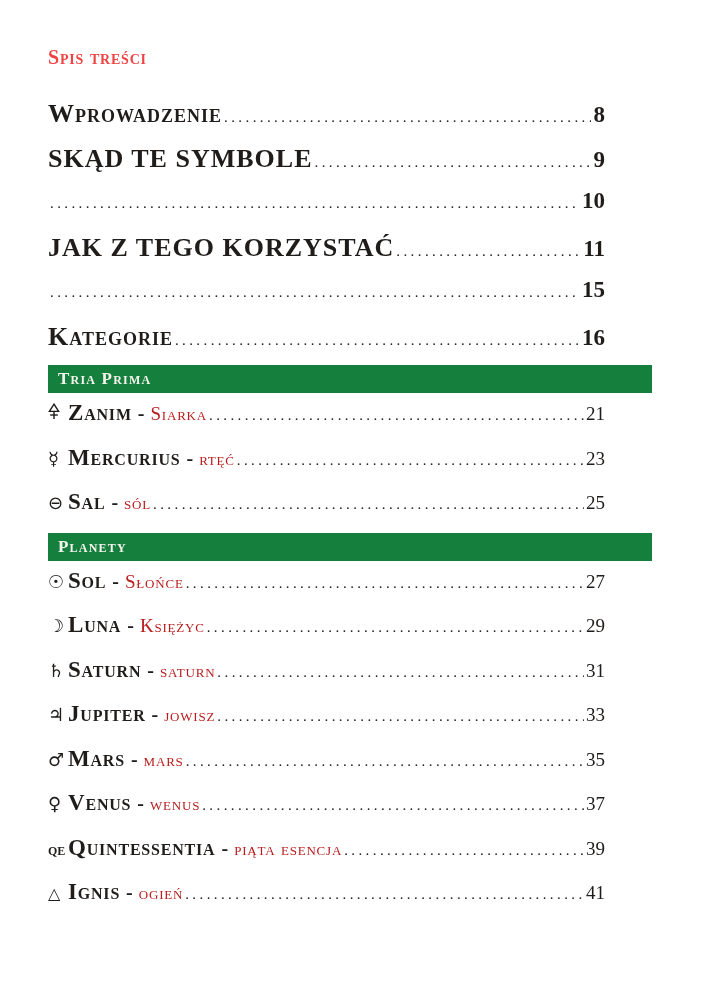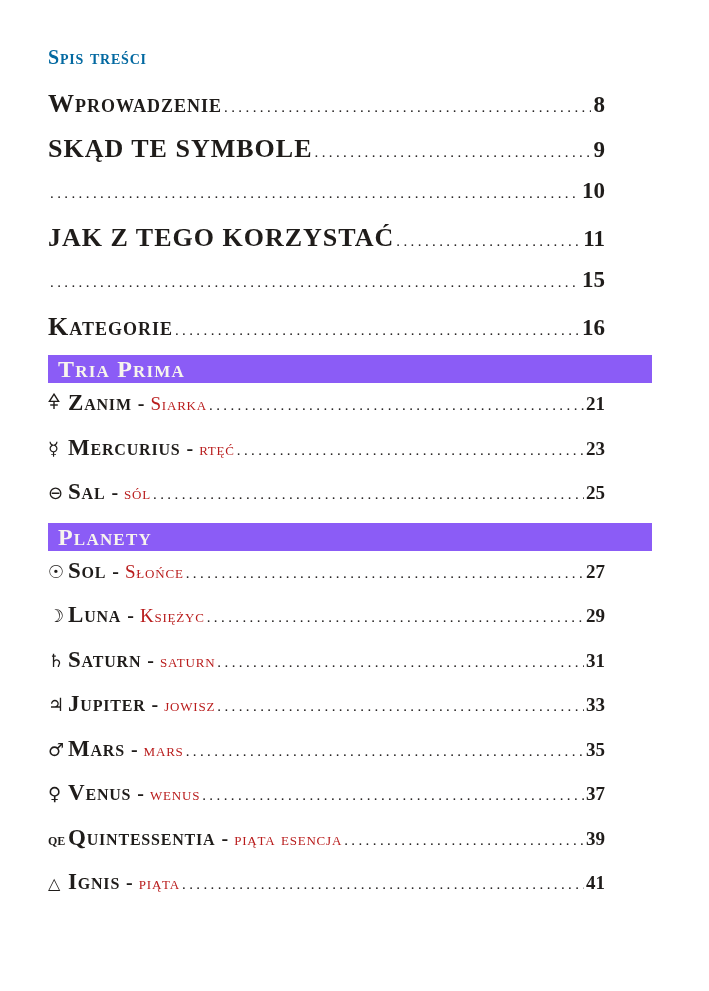--- a/index.html
+++ b/index.html
@@ -12,24 +12,24 @@
   }
   .page { position: relative; width: 709px; height: 991px; padding-left: 48px; box-sizing: border-box; }
 
   .toc-title {
     margin-top: 45px;
     font-size: 20px;
     line-height: 24px;
     font-weight: 600;
     font-variant: small-caps;
     letter-spacing: 0.8px;
-    color: #0369a1;
-  }
-
-  .chapters { margin-top: 16px; }
+    color: #ef4444;
+  }
+
+  .chapters { margin-top: 26px; }
 
   .row {
     display: flex;
     align-items: baseline;
     height: 44.5px;
     width: 557px;
     padding-top: 4px;
     box-sizing: border-box;
   }
 
@@ -50,23 +50,23 @@
     letter-spacing: 3.4px;
     color: #242120;
   }
 
   .bar {
     width: 604px;
     height: 28px;
     line-height: 28px;
     margin-top: 3px;
     margin-bottom: 3px;
-    background: #8b5cf6;
+    background: #15803d;
     color: #f7f4ee;
-    font-size: 24px;
+    font-size: 17px;
     font-weight: 600;
     font-variant: small-caps;
     letter-spacing: 1.2px;
     padding-left: 10px;
     box-sizing: border-box;
     white-space: nowrap;
   }
 
   .symbol {
     width: 20px;
@@ -88,21 +88,21 @@
   }
   .i-sep { font-size: 20px; font-weight: 700; margin: 0 6px; }
   .i-sub {
     font-size: 19px;
     font-weight: 400;
     font-variant: small-caps;
     letter-spacing: 0.8px;
     white-space: nowrap;
     color: #b91c1c;
   }
-  .i-page { font-size: 19px; font-weight: 700; padding-left: 2px; text-align: right; }
+  .i-page { font-size: 19px; font-weight: 400; padding-left: 2px; text-align: right; }
 </style>
 </head>
 <body>
 
 <div class="page">
   <div class="toc-title">Spis treści</div>
   <div class="chapters" id="chapters">
       <div class="row chapter-row">
         <span class="c-title">Wprowadzenie</span>
         <span class="dots"></span>
@@ -218,19 +218,19 @@
         <span class="i-name">Quintessentia</span>
         <span class="i-sep">-</span>
         <span class="i-sub">piąta esencja</span>
         <span class="dots"></span>
         <span class="i-page">39</span>
       </div>
       <div class="row item-row">
         <span class="symbol sym-tri">△</span>
         <span class="i-name">Ignis</span>
         <span class="i-sep">-</span>
-        <span class="i-sub">piąta</span>
+        <span class="i-sub">ogień</span>
         <span class="dots"></span>
         <span class="i-page">41</span>
       </div>
     </div>
 
 </div>
 
 </body></html>

